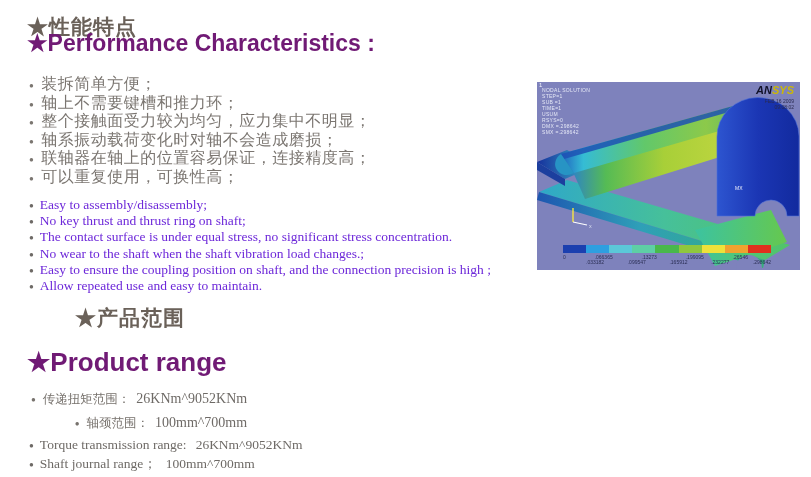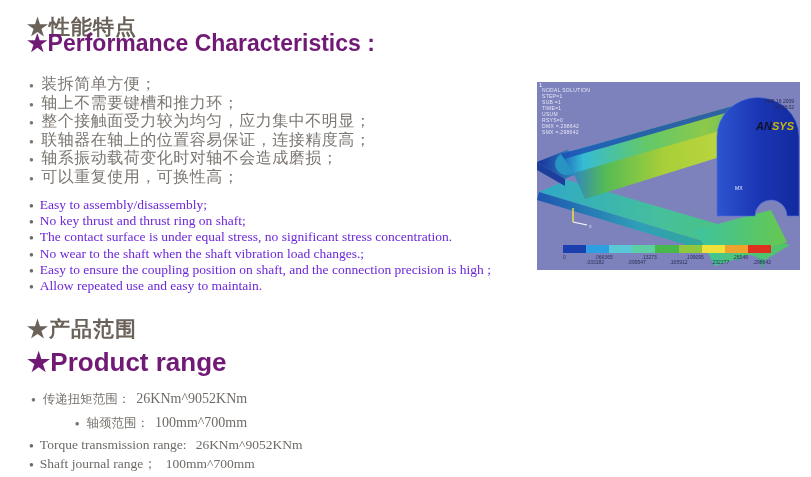--- a/index.html
+++ b/index.html
@@ -6,21 +6,21 @@
   html,body { width:811px; height:477px; background:#ffffff; overflow:hidden;
               font-family:"Liberation Sans", sans-serif; }
   #page { position:relative; width:811px; height:477px; background:#ffffff; }
 
   .title-cn { position:absolute; left:27px; font-size:21px; font-weight:700;
               color:#6a6159; letter-spacing:1px; }
   .title-en { position:absolute; left:27px; font-size:23px; font-weight:700;
               color:#701a75; }
   #perf-title-cn { top:13px; }
   #perf-title-en { top:30px; }
-  #prod-title-cn { top:315px; }
+  #prod-title-cn { top:304px;margin-left:48px; }
   #prod-title-en { top:347px; font-size:26px; }
 
   ul { list-style:none; position:absolute; }
   .cn-list { left:29px; top:74px; }
   .cn-list li { height:18.5px; font-size:16px; color:#7b7671; letter-spacing:.5px; }
   .en-list { left:29px; top:197px; font-family:"Liberation Serif","DejaVu Serif",serif; }
   .en-list li { height:16.2px; font-size:13.5px; color:#6d28d9; }
   .cn-list li::before { content:"●"; font-size:8px; margin-right:7px; vertical-align:1px; color:#7b7671; }
   .en-list li::before { content:"●"; font-size:8px; margin-right:6px; vertical-align:1px; color:#6e6a66; }
 
@@ -34,21 +34,21 @@
   .prod-en .val { margin-left:9px; }
 
   
   #ansys-plot { position:absolute; left:537px; top:82px; width:263px; height:188px;
                 background:#7e82bc; }
   #ansys-model { position:absolute; left:0; top:0; }
   #corner-num { position:absolute; left:2px; top:0; font-size:6px; color:#f0f2fc; }
   #ansys-header { position:absolute; left:5px; top:5px; font-size:5px; line-height:6px;
                   color:#e4e7f6; letter-spacing:.3px; white-space:pre; }
   #ansys-logo { position:absolute; right:6px; top:2px; font-size:11px; font-weight:700;
-                font-style:italic; letter-spacing:0;margin-top:36px; }
+                font-style:italic; letter-spacing:0; }
   #ansys-logo .an { color:#101128; }
   #ansys-logo .sys { color:#c9b60b; }
   #ansys-date { position:absolute; right:6px; top:16px; font-size:5px; line-height:6px;
                 color:#2a2a50; text-align:right; }
   .cbar { position:absolute; left:26px; top:163px; width:208px; height:8px; display:flex; }
   .cseg { flex:1; }
   .cbar-labels { position:absolute; display:flex; justify-content:space-between;
                  font-size:5px; color:#2b2f55; width:185px; }
   .cbar-labels.top { left:26px; top:172px; }
   .cbar-labels.bot { left:49px; top:177px; }
@@ -58,22 +58,22 @@
 
 <div id="page">
 
   <div id="perf-title-cn" class="title-cn">★性能特点</div>
   <div id="perf-title-en" class="title-en">★Performance Characteristics :</div>
 
   <ul class="cn-list">
     <li>装拆简单方便；</li>
     <li>轴上不需要键槽和推力环；</li>
     <li>整个接触面受力较为均匀，应力集中不明显；</li>
+    <li>轴系振动载荷变化时对轴不会造成磨损；</li>
     <li>联轴器在轴上的位置容易保证，连接精度高；</li>
-    <li>轴系振动载荷变化时对轴不会造成磨损；</li>
     <li>可以重复使用，可换性高；</li>
   </ul>
 
   <ul class="en-list">
     <li>Easy to assembly/disassembly;</li>
     <li>No key thrust and thrust ring on shaft;</li>
     <li>The contact surface is under equal stress, no significant stress concentration.</li>
     <li>No wear to the shaft when the shaft vibration load changes.;</li>
     <li>Easy to ensure the coupling position on shaft, and the connection precision is high ;</li>
     <li>Allow repeated use and easy to maintain.</li>

